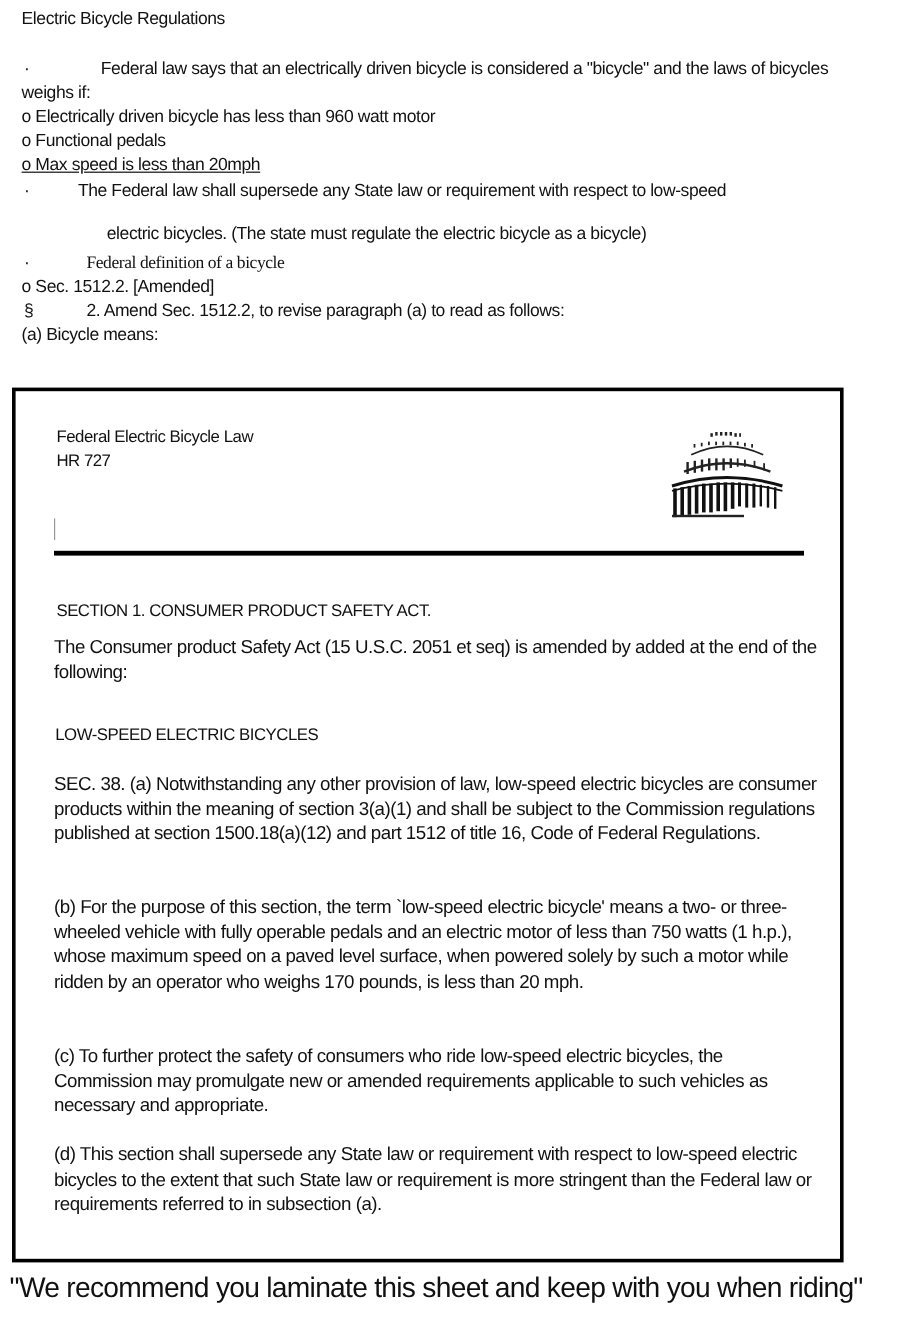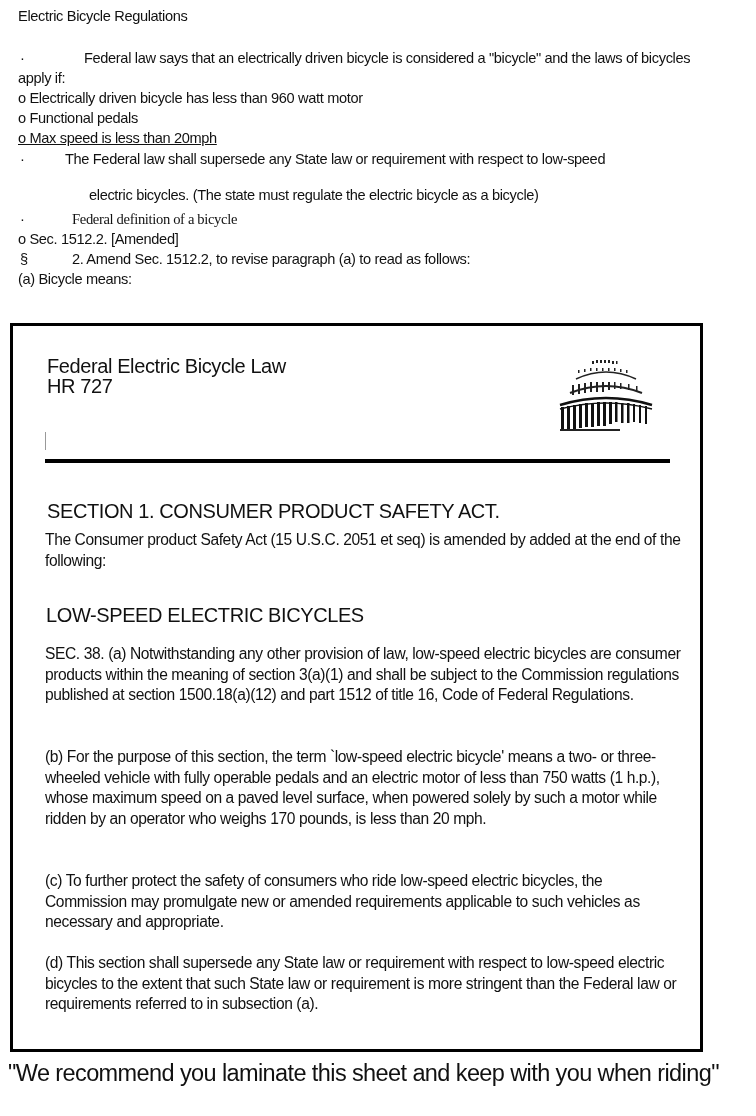--- a/index.html
+++ b/index.html
@@ -6,36 +6,36 @@
     body {
       width: 756px; height: 1116px; position: relative; overflow: hidden;
       font-family: "Liberation Sans", sans-serif; color: #111;
     }
     .abs { position: absolute; white-space: nowrap; }
     .top { font-size: 14.6px; letter-spacing: -0.35px; }
     .box {
       position: absolute; left: 10px; top: 323px; width: 687px; height: 723px;
       border: 3px solid #000; box-sizing: content-box;
     }
-    .inbox { font-size: 20px; letter-spacing: -0.4px; }
+    .inbox { font-size: 14px; letter-spacing: -0.4px; }
     .rule { position: absolute; left: 45px; top: 459px; width: 625px; height: 4px; background: #000; }
     .cursor { position: absolute; left: 45px; top: 432px; width: 1px; height: 18px; background: #999; }
     .para { position: absolute; left: 45px; width: 640px; font-size: 15.6px; letter-spacing: -0.4px; line-height: 20.6px; white-space: normal; }
     .footer { position: absolute; left: 8px; top: 1060px; font-size: 23.5px; letter-spacing: -0.6px; white-space: nowrap; }
     .capitol { position: absolute; left: 556px; top: 355px; width: 100px; height: 78px; }
   </style>
 </head>
 <body>
 
 <div>
   <div class="abs top" style="left:18px; top:8px;">Electric Bicycle Regulations</div>
 
   <div class="abs top" style="left:20px; top:50px;">·</div>
   <div class="abs top" style="left:72px; top:50px;margin-left:12px;">Federal law says that an electrically driven bicycle is considered a "bicycle" and the laws of bicycles</div>
-  <div class="abs top" style="left:18px; top:70px;">apply if:</div>
+  <div class="abs top" style="left:18px; top:70px;">weighs if:</div>
 
   <div class="abs top" style="left:18px; top:90px;">o Electrically driven bicycle has less than 960 watt motor</div>
   <div class="abs top" style="left:18px; top:110px;">o Functional pedals</div>
   <div class="abs top" style="left:18px; top:130px;text-decoration:underline;">o Max speed is less than 20mph</div>
 
   <div class="abs top" style="left:20px; top:151px;">·</div>
   <div class="abs top" style="left:65px; top:151px;">The Federal law shall supersede any State law or requirement with respect to low-speed</div>
   <div class="abs top" style="left:89px; top:171px;margin-top:16px;">electric bicycles.  (The state must regulate the electric bicycle as a bicycle)</div>
 
   <div class="abs top" style="left:20px; top:211px;">·</div>

